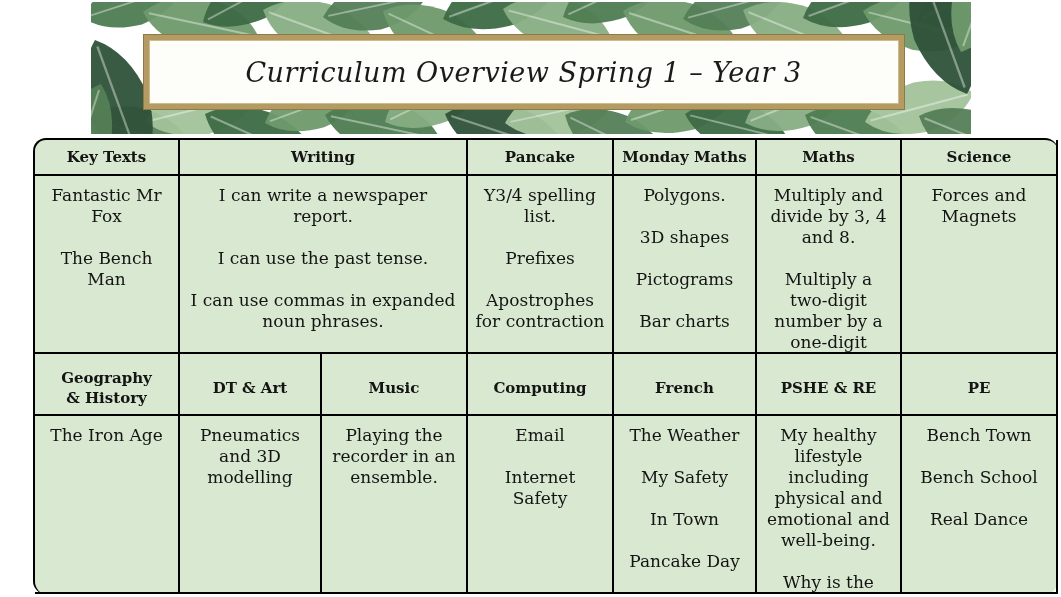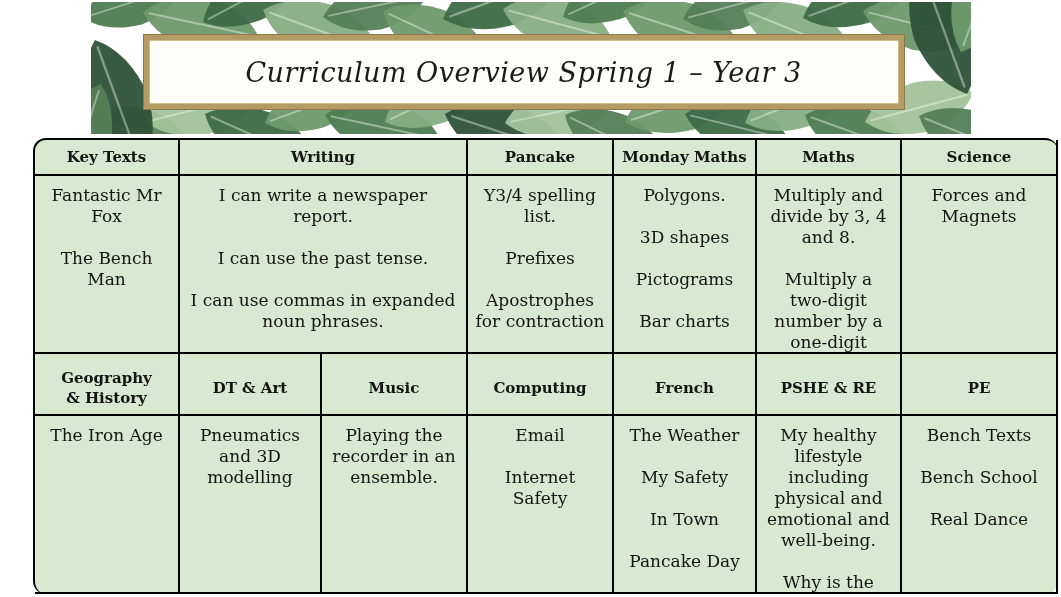--- a/index.html
+++ b/index.html
@@ -172,18 +172,18 @@
     <p class="item">The Weather</p>
     <p class="item">My Safety</p>
     <p class="item">In Town</p>
     <p class="item">Pancake Day</p>
   </div>
   <div class="cell ccell">
     <p class="item">My healthy lifestyle including physical and emotional and well-being.</p>
     <p class="item">Why is the Bible so important for Christians today?</p>
   </div>
   <div class="cell ccell">
-    <p class="item">Bench Texts</p>
+    <p class="item">Bench Town</p>
     <p class="item">Bench School</p>
     <p class="item">Real Dance</p>
   </div>
 
 </div>
 
 </body></html>

